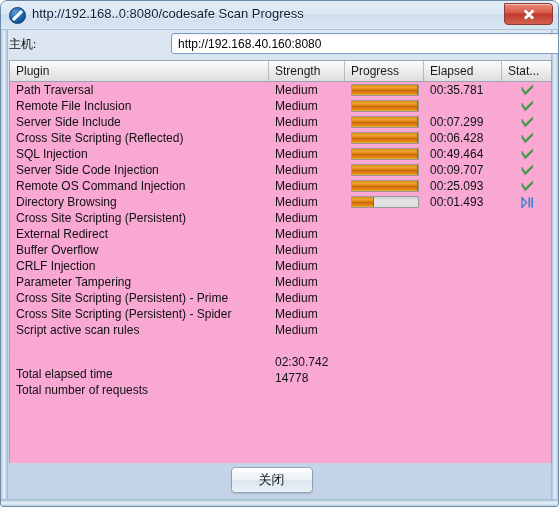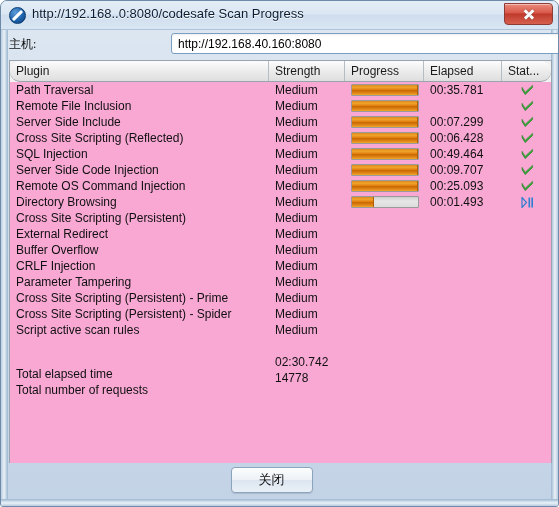--- a/index.html
+++ b/index.html
@@ -148,21 +148,20 @@
     height: 403px;
     box-sizing: border-box;
     background: #f2f2f2;
     border: 1px solid #9aa4ae;
   }
   .thead {
     position: relative;
     height: 20px;
     background: linear-gradient(to bottom, #fdfdfd 0%, #ececec 50%, #dedede 100%);
     border-bottom: 1px solid #9aa4ae;
-    border-radius: 10px;
   }
   .th {
     position: absolute;
     top: 0;
     height: 20px;
     line-height: 20px;
     font-size: 12px;
     color: #1a1a1a;
     padding-left: 6px;
     box-sizing: border-box;

